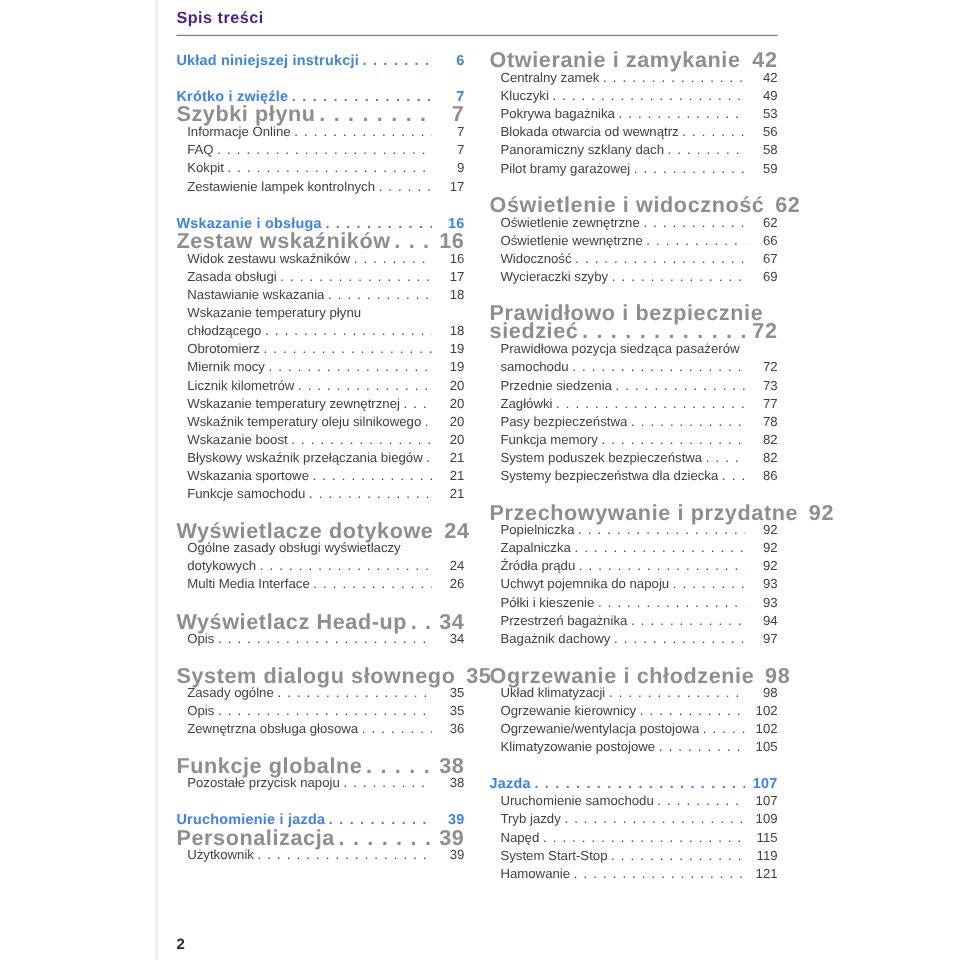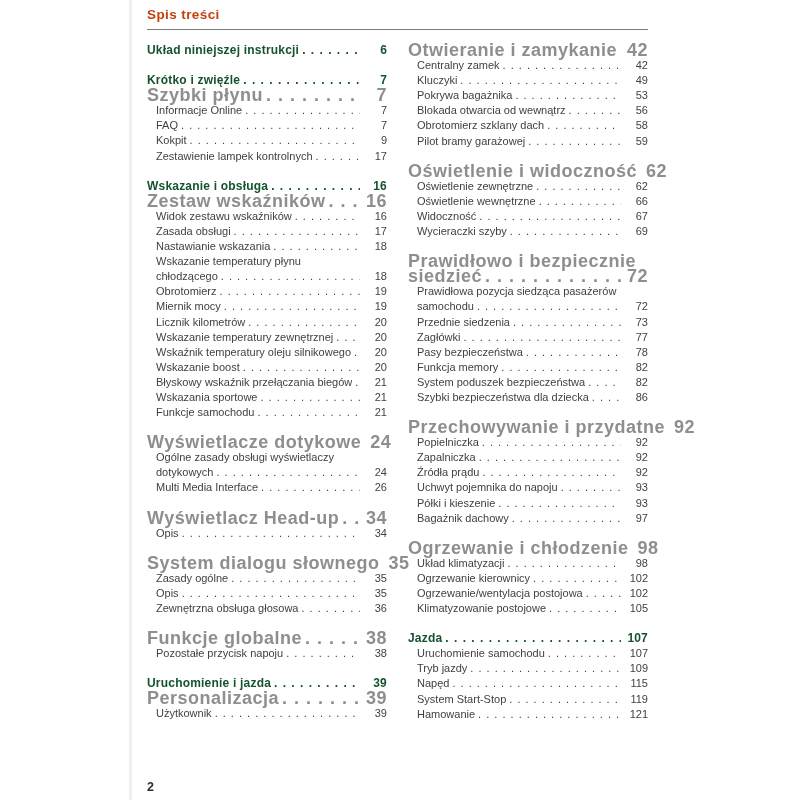--- a/index.html
+++ b/index.html
@@ -7,33 +7,33 @@
   body { font-family: "Liberation Sans", sans-serif; -webkit-font-smoothing: antialiased; }
 
   .page { position: relative; width: 800px; height: 800px; background: #ffffff; overflow: hidden; }
 
   
   .scan-edge { position: absolute; left: 129px; top: 0; width: 3px; height: 100%;
                background: #f0f0f0; }
 
   .content { position: absolute; left: 147px; top: 7px; width: 501px; }
 
-  .toc-title { font-size: 13.5px; font-weight: bold; color: #c2410c; letter-spacing: 0.4px;
+  .toc-title { font-size: 13.5px; font-weight: bold; color: #4c1d95; letter-spacing: 0.4px;
                padding-bottom: 7px; border-bottom: 1.6px solid #7d7d7d; }
 
   .columns { display: flex; gap: 21px; margin-top: 13px; }
   .col { width: 240px; flex: 0 0 240px; }
   .col:last-child { flex: 1 1 auto; }
 
   .toc-section { margin-top: 15px; }
   .toc-section:first-child { margin-top: 0; }
 
   .toc-row { display: flex; align-items: baseline; line-height: 15.1px; }
 
-  .lvl-h1 { font-size: 12px; font-weight: bold; color: #14532d; letter-spacing: 0.2px; }
+  .lvl-h1 { font-size: 12px; font-weight: bold; color: #3b82f6; letter-spacing: 0.2px; }
   .lvl-h2 { font-size: 18px; font-weight: bold; color: #8e8e8e; letter-spacing: 0.5px; }
   .lvl-item { font-size: 11px; color: #414141; padding-left: 9px; }
 
   .label { white-space: nowrap; }
 
   .dots { flex: 1 1 auto; min-width: 0; overflow: hidden; white-space: nowrap; margin: 0 3px 0 3px; }
   .dots::after {
     content: ". . . . . . . . . . . . . . . . . . . . . . . . . . . . . . . . . . . . . . . . . . . . . . . . . . . . . . . .";
     letter-spacing: 1px;
   }
@@ -278,21 +278,21 @@
               <span class="label">Pokrywa bagażnika</span>
               <span class="dots"></span>
               <span class="page-num">53</span>
             </div>
             <div class="toc-row lvl-item">
               <span class="label">Blokada otwarcia od wewnątrz</span>
               <span class="dots"></span>
               <span class="page-num">56</span>
             </div>
             <div class="toc-row lvl-item">
-              <span class="label">Obrotomierz szklany dach</span>
+              <span class="label">Panoramiczny szklany dach</span>
               <span class="dots"></span>
               <span class="page-num">58</span>
             </div>
             <div class="toc-row lvl-item">
               <span class="label">Pilot bramy garażowej</span>
               <span class="dots"></span>
               <span class="page-num">59</span>
             </div>
           </div>
           <div class="toc-section">
@@ -358,21 +358,21 @@
               <span class="label">Funkcja memory</span>
               <span class="dots"></span>
               <span class="page-num">82</span>
             </div>
             <div class="toc-row lvl-item">
               <span class="label">System poduszek bezpieczeństwa</span>
               <span class="dots"></span>
               <span class="page-num">82</span>
             </div>
             <div class="toc-row lvl-item">
-              <span class="label">Szybki bezpieczeństwa dla dziecka</span>
+              <span class="label">Systemy bezpieczeństwa dla dziecka</span>
               <span class="dots"></span>
               <span class="page-num">86</span>
             </div>
           </div>
           <div class="toc-section">
             <div class="toc-row lvl-h2">
               <span class="label">Przechowywanie i przydatne</span>
               <span class="dots"></span>
               <span class="page-num">92</span>
             </div>
@@ -393,20 +393,25 @@
             </div>
             <div class="toc-row lvl-item">
               <span class="label">Uchwyt pojemnika do napoju</span>
               <span class="dots"></span>
               <span class="page-num">93</span>
             </div>
             <div class="toc-row lvl-item">
               <span class="label">Półki i kieszenie</span>
               <span class="dots"></span>
               <span class="page-num">93</span>
+            </div>
+            <div class="toc-row lvl-item">
+              <span class="label">Przestrzeń bagażnika</span>
+              <span class="dots"></span>
+              <span class="page-num">94</span>
             </div>
             <div class="toc-row lvl-item">
               <span class="label">Bagażnik dachowy</span>
               <span class="dots"></span>
               <span class="page-num">97</span>
             </div>
           </div>
           <div class="toc-section">
             <div class="toc-row lvl-h2">
               <span class="label">Ogrzewanie i chłodzenie</span>

